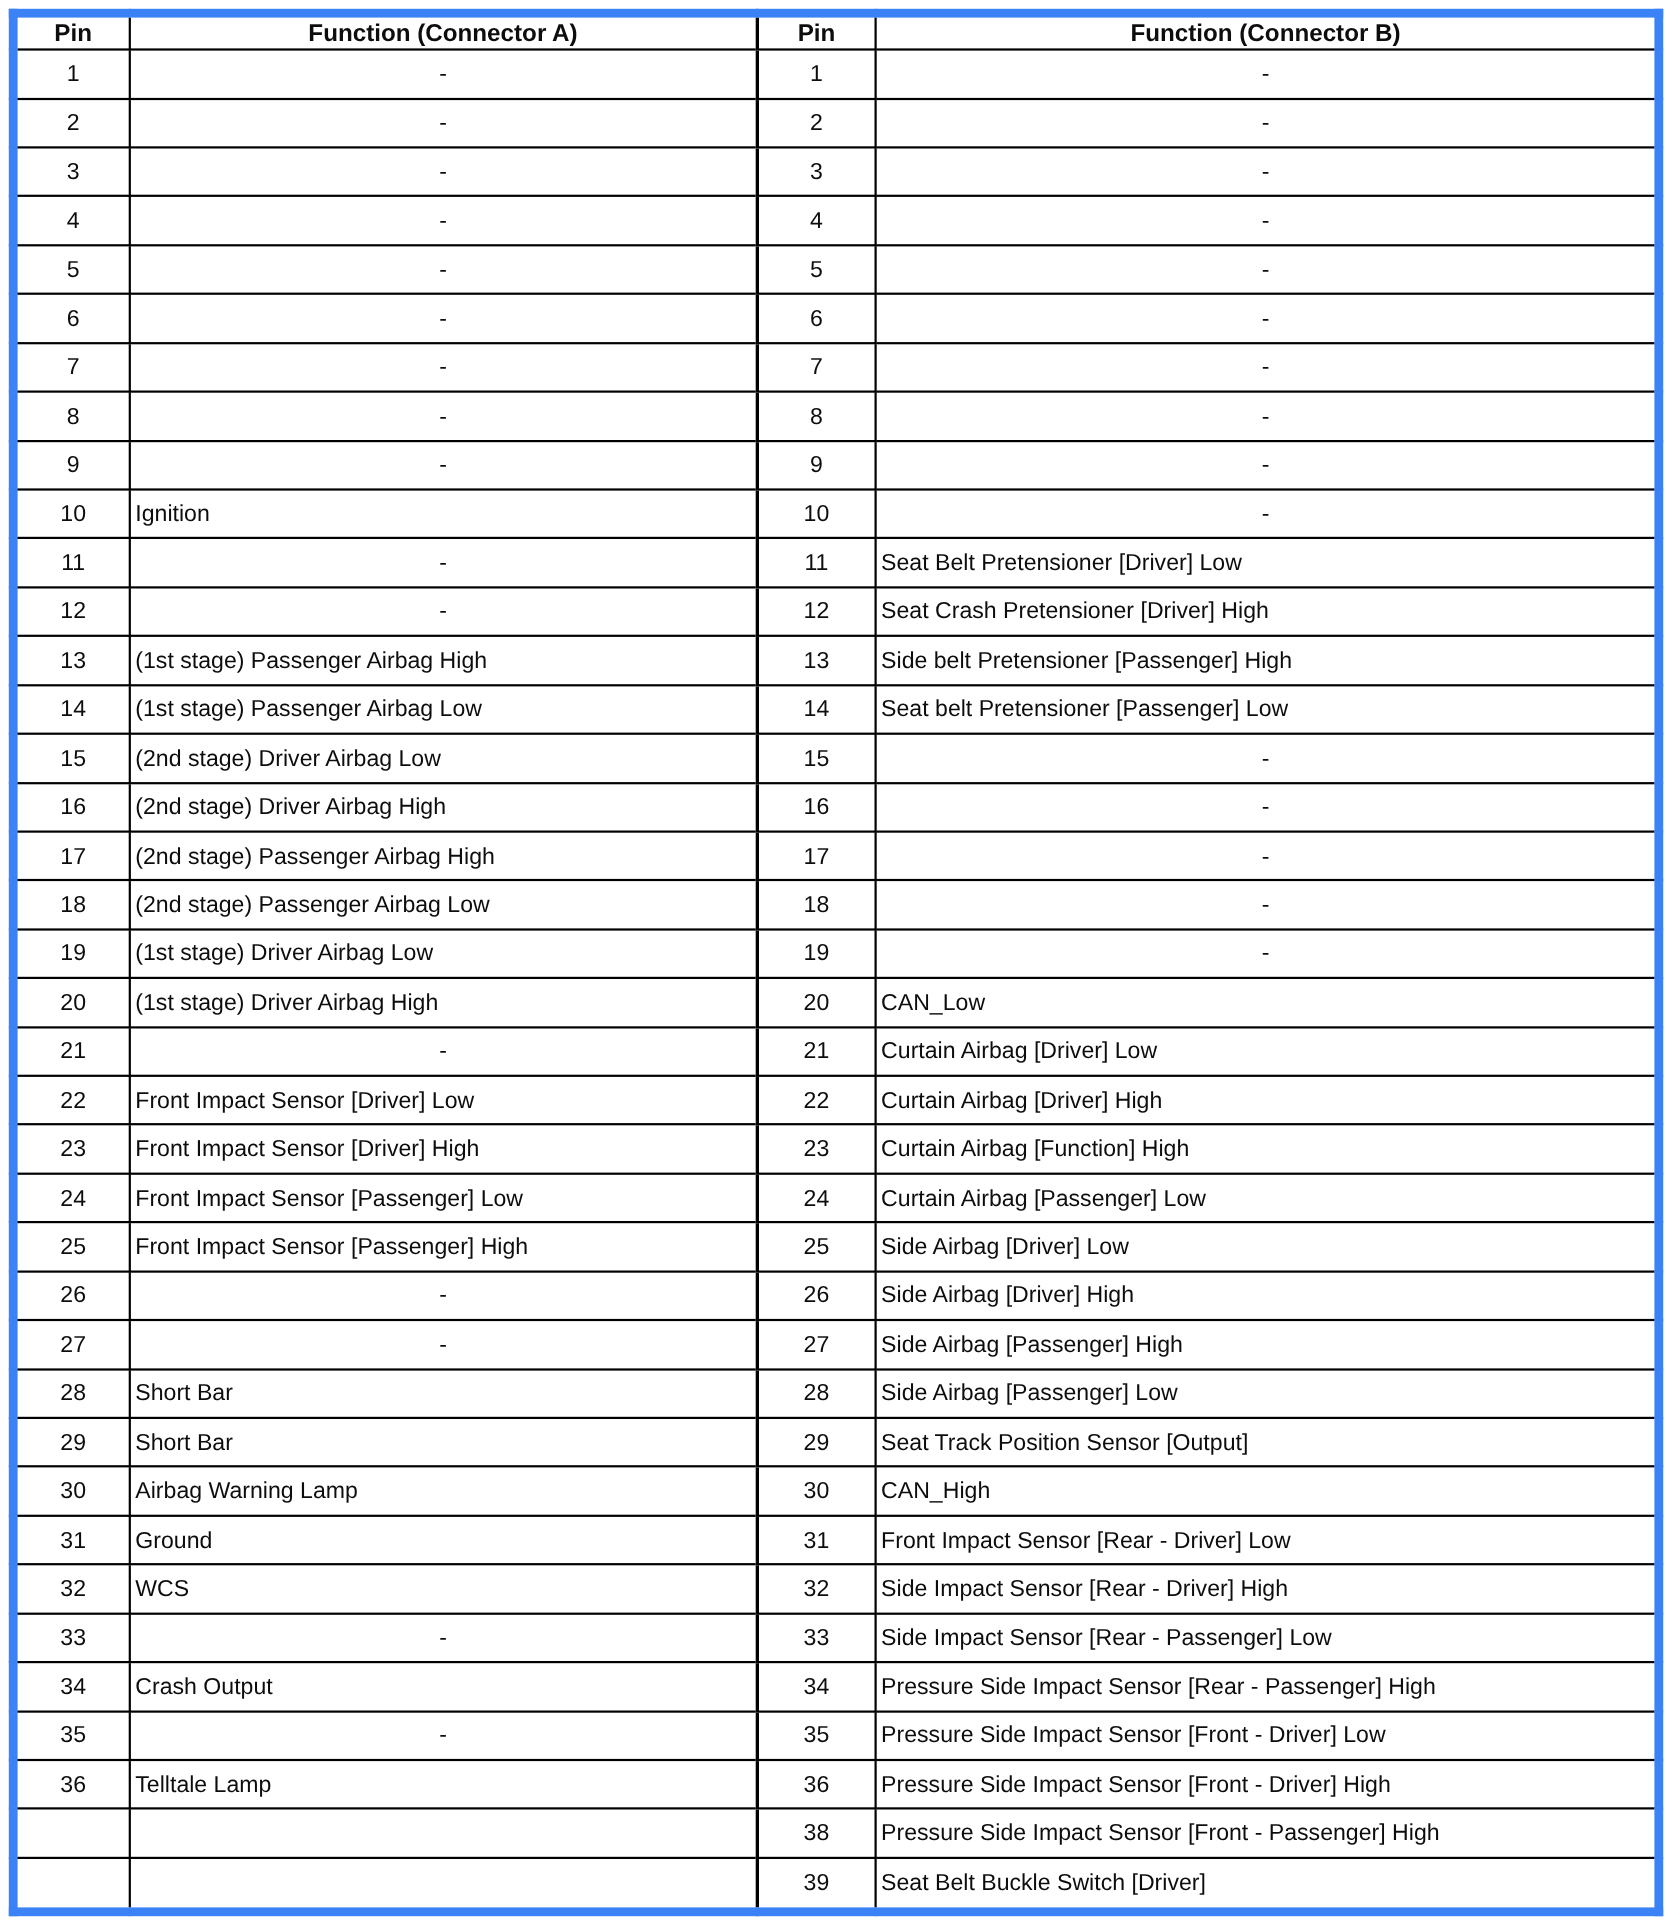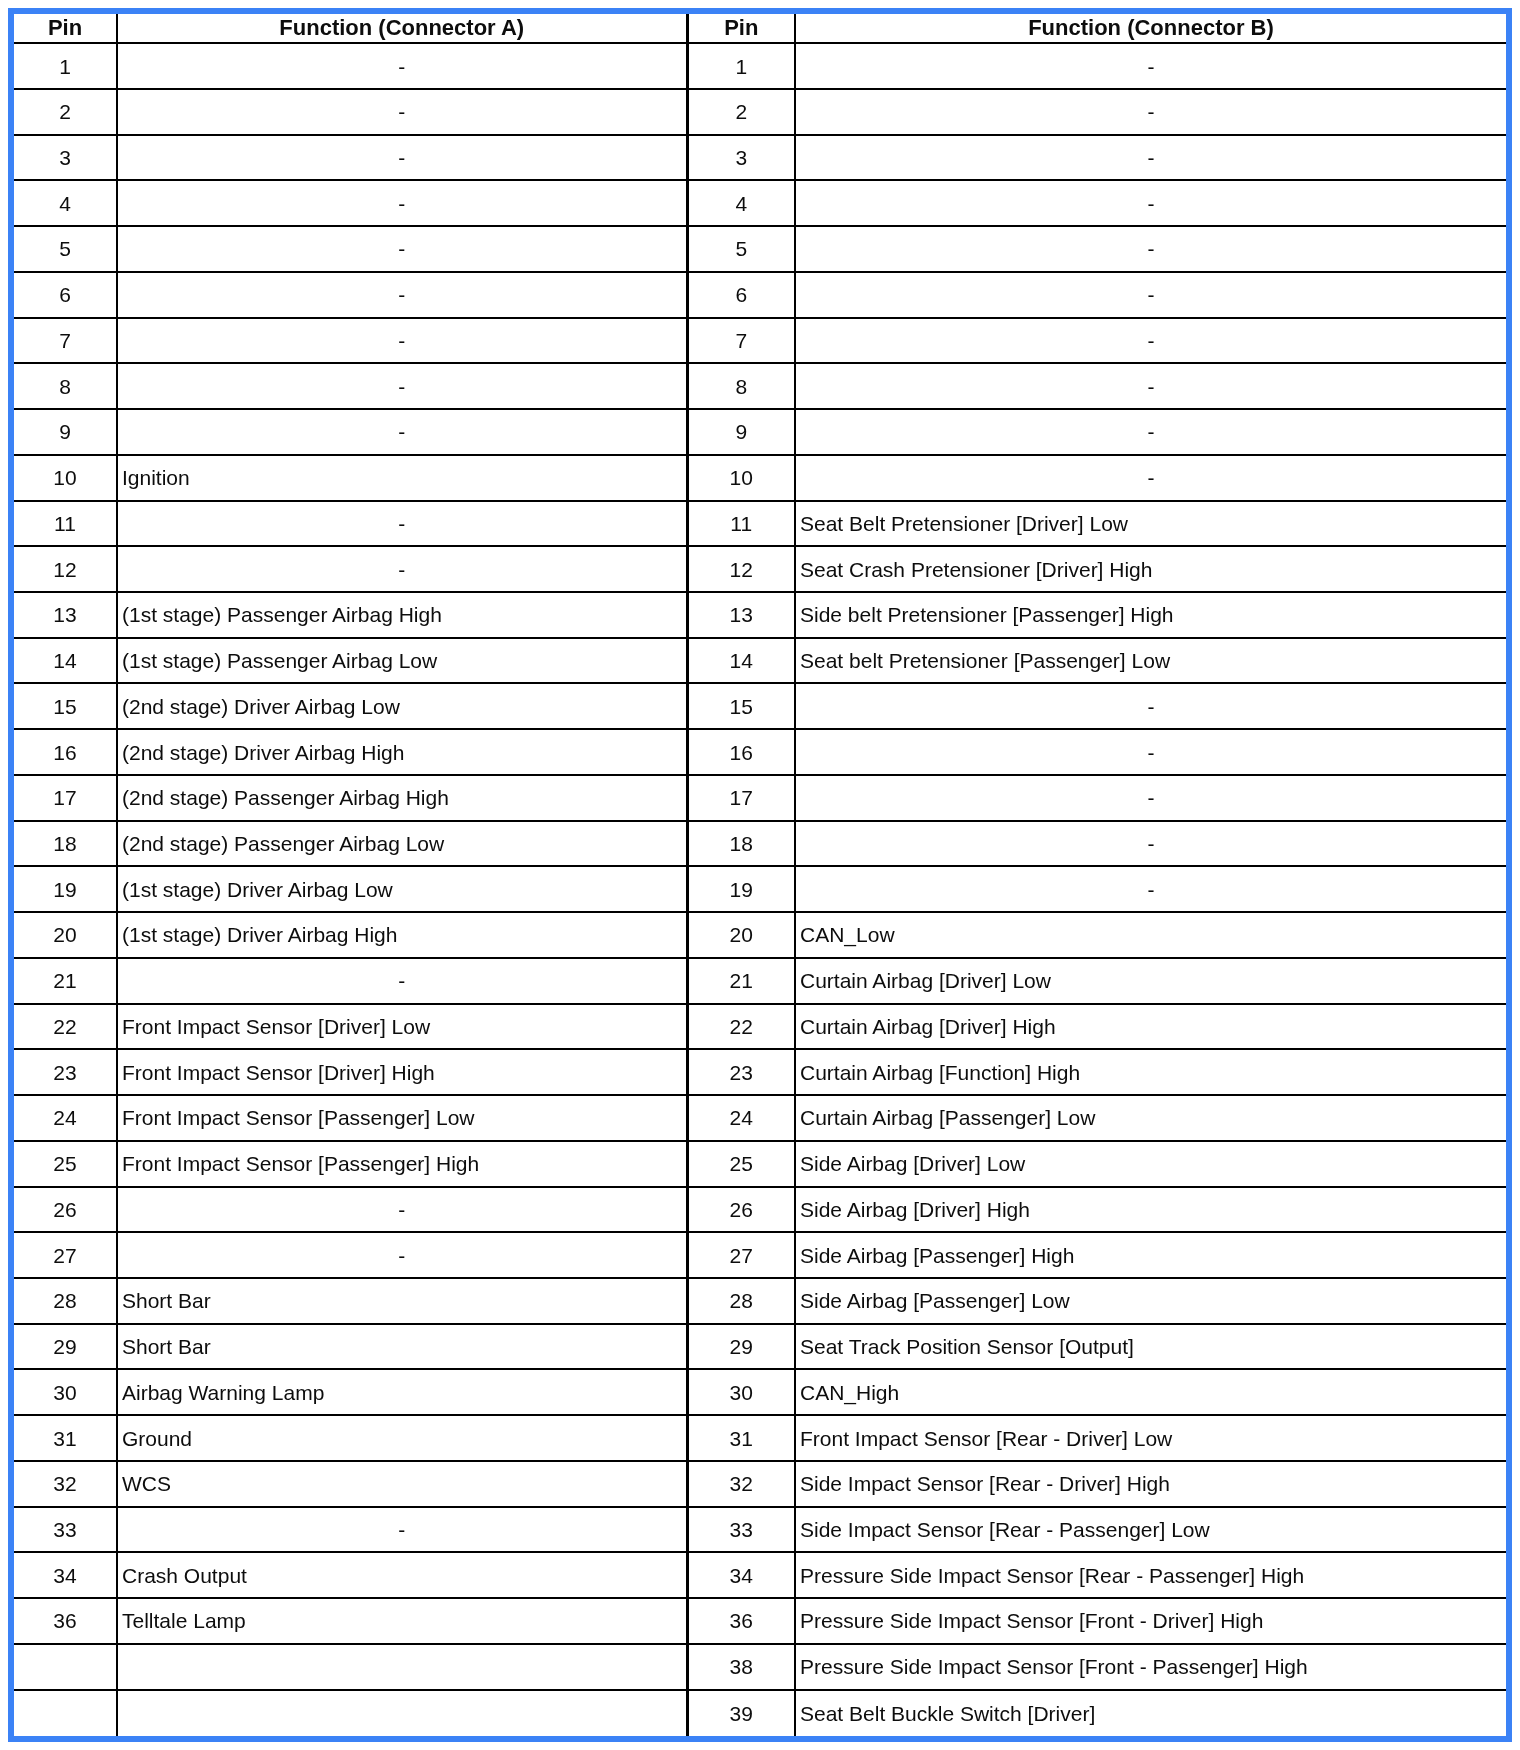--- a/index.html
+++ b/index.html
@@ -14,21 +14,21 @@
     padding: 8px;
     background: #ffffff;
     font-family: "Liberation Sans", sans-serif;
     color: #0d0d0d;
   }
   table.pinout {
     width: 100%;
     height: 100%;
     border-collapse: collapse;
     table-layout: fixed;
-    border: 6px solid #3b82f6;
+    border: 8px solid #3b82f6;
   }
   table.pinout th,
   table.pinout td {
     border: 2px solid #000000;
     font-size: 21px;
     line-height: 1.1;
     padding: 2px 4px;
     overflow: hidden;
     white-space: nowrap;
     vertical-align: middle;
@@ -309,20 +309,26 @@
     <td class="func">Side Impact Sensor [Rear - Passenger] Low</td>
   </tr>
 
   <tr>
     <td class="pin">34</td>
     <td class="func">Crash Output</td>
     <td class="pin sep-left">34</td>
     <td class="func">Pressure Side Impact Sensor [Rear - Passenger] High</td>
   </tr>
 
+  <tr>
+    <td class="pin">35</td>
+    <td class="func dash">-</td>
+    <td class="pin sep-left">35</td>
+    <td class="func">Pressure Side Impact Sensor [Front - Driver] Low</td>
+  </tr>
 
   <tr>
     <td class="pin">36</td>
     <td class="func">Telltale Lamp</td>
     <td class="pin sep-left">36</td>
     <td class="func">Pressure Side Impact Sensor [Front - Driver] High</td>
   </tr>
 
 
   <tr>

